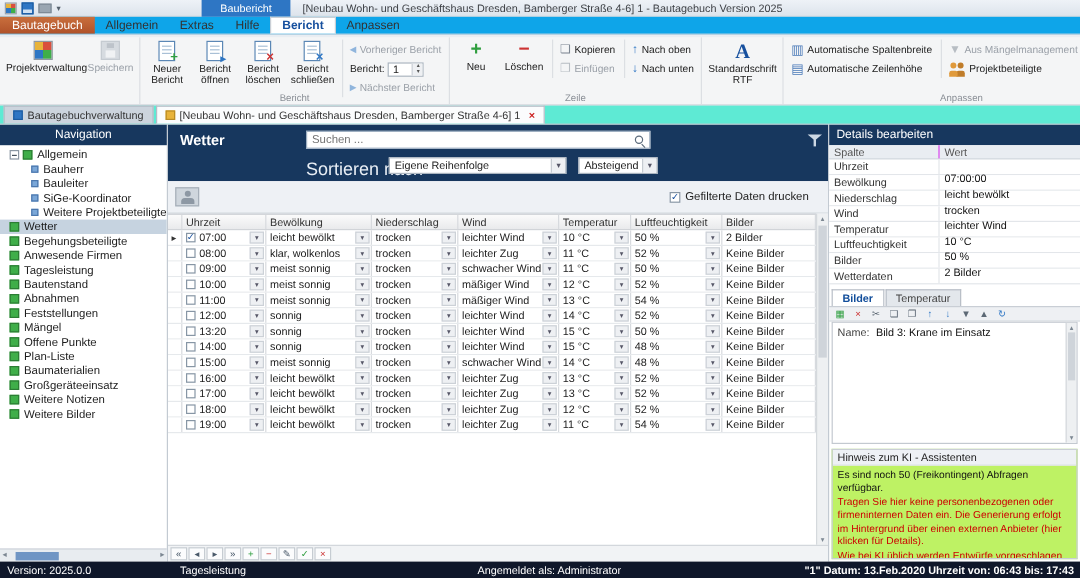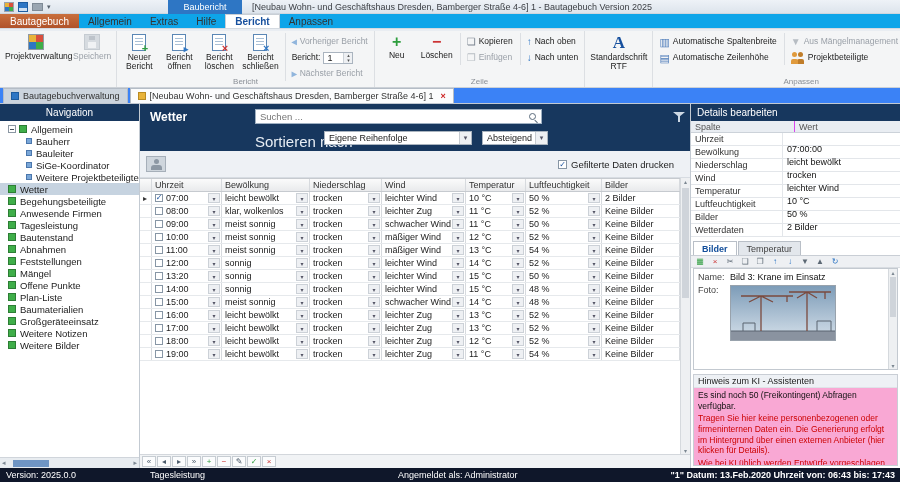--- a/index.html
+++ b/index.html
@@ -56,21 +56,21 @@
   .ic-gridcol{color:#4a79b8;font-size:11px;line-height:11px}
   .ic-people{width:14px;height:12px;position:relative}
   .ic-people::before{content:"";position:absolute;left:1px;top:0;width:5px;height:5px;border-radius:50%;background:#e09a3c;box-shadow:6px 0 0 #c07d2a}
   .ic-people::after{content:"";position:absolute;left:0;bottom:0;width:7px;height:5px;border-radius:2px 2px 0 0;background:#e09a3c;box-shadow:6px 0 0 #c07d2a}
   .spin{display:inline-flex;align-items:center;border:1px solid #aab4bf;background:#fff;height:12px;padding-left:3px}
   .spinval{width:16px;font-size:9px}
   .spinbtns{display:flex;flex-direction:column;width:9px;border-left:1px solid #ccd2d8;background:#eef0f3}
   .spinbtns i{font-style:normal;font-size:5px;line-height:5px;text-align:center;color:#555}
 
   
-  .doctabs{position:absolute;left:0;top:88px;width:900px;height:16px;background:#3b82f6;border-bottom:1px solid #c2c9d2;display:flex;align-items:flex-end;padding-left:3px;gap:2px}
+  .doctabs{position:absolute;left:0;top:88px;width:900px;height:16px;background:#5eead4;border-bottom:1px solid #c2c9d2;display:flex;align-items:flex-end;padding-left:3px;gap:2px}
   .dtabitem{height:15px;display:flex;align-items:center;gap:4px;padding:0 7px;background:#ccd4dd;border:1px solid #b4bcc6;border-bottom:none;font-size:9px;color:#333;white-space:nowrap}
   .dtabitem.active{background:#fbfcfd}
   .dtab-ico{width:8px;height:8px;background:#2e76c4;border:1px solid #1d5ca0}
   .dtab-ico.doc2{background:#e8b33a;border-color:#b98b24}
   .tab-close{color:#cc2222;font-weight:bold;font-size:9px;margin-left:3px}
 
   
   .nav-panel{position:absolute;left:0;top:104px;width:140px;bottom:14px;background:#fff;border-right:1px solid #c3cad2}
   .nav-header{height:17px;background:#17375e;color:#fff;display:flex;align-items:center;justify-content:center;font-size:10px}
   .nav-tree{position:absolute;top:19px;left:0;right:0;bottom:12px;overflow:hidden}
@@ -131,40 +131,40 @@
   .vscroll .thumb{position:absolute;left:1px;right:1px;top:10px;height:110px;background:#cfd4da}
   .pager{position:absolute;left:0;right:0;bottom:0;height:14px;background:#f1f3f5;border-top:1px solid #d3d7dc;display:flex;align-items:center;gap:1px;padding-left:2px}
   .pbtn{width:14px;height:11px;border:1px solid #c6ccd2;background:#fbfcfd;display:flex;align-items:center;justify-content:center;font-size:8px;color:#4a5a6a;line-height:1}
   .pbtn.green{color:#2e9e3e}.pbtn.red{color:#cc3333}
 
   
   .details-panel{position:absolute;left:690px;top:104px;right:0;bottom:14px;background:#fff;border-left:1px solid #c3cad2}
   .d-header{height:17px;background:#17375e;color:#fff;display:flex;align-items:center;padding-left:6px;font-size:10px}
   .pg-head{display:flex;height:12px;background:#e9edf2;border-bottom:1px solid #ccd2d9;font-size:9px;color:#555}
   .pg-head span{padding:0 4px;display:flex;align-items:center}
-  .pgn{width:104px;border-right:1px solid #d946ef}
+  .pgn{width:92px;border-right:1px solid #d946ef}
   .prow{display:flex;height:13px;border-bottom:1px solid #e3e6ea;background:#fff;font-size:9px}
   .pname{width:92px;padding:0 4px;border-right:1px solid #e3e6ea;color:#333;display:flex;align-items:center;overflow:hidden;white-space:nowrap}
   .pval{flex:1;padding:16px 4px;color:#111;display:flex;align-items:center;overflow:hidden;white-space:nowrap}
   .dtabs{position:absolute;top:137px;left:2px;display:flex;gap:1px}
   .dtab{height:14px;padding:0 8px;display:inline-flex;align-items:center;border:1px solid #b9bfc7;border-bottom:none;background:#e3e7ec;color:#444;font-size:9px}
   .dtab.active{background:#fff;color:#124e9b;font-weight:bold}
   .tbar{position:absolute;top:151px;left:0;right:0;height:13px;background:#eef0f3;border-top:1px solid #c9ced5;border-bottom:1px solid #d8dce1;display:flex;align-items:center;padding-left:2px;gap:1px}
   .ticon{width:14px;height:11px;display:inline-flex;align-items:center;justify-content:center;font-size:8px;line-height:1}
   .ticon.green{color:#2e9e3e}.ticon.red{color:#cc3333}.ticon.blue{color:#2e76c4}.ticon.gray{color:#5c6874}
   .img-box{position:absolute;top:164px;left:2px;right:2px;height:102px;background:#fff;border:1px solid #c3c9d0;font-size:9px;overflow:hidden}
   .ibrow{display:flex;padding:3px 12px 0 4px;gap:2px}
   .iblabel{width:30px;color:#444;flex:0 0 auto}
   .ibval{flex:1;overflow:hidden;white-space:nowrap;text-overflow:ellipsis;color:#111}
   .thumb-frame{width:106px;height:56px;border:1px solid #98a2ac;flex:0 0 auto;overflow:hidden}
   .ib-scroll{position:absolute;right:0;top:0;bottom:0;width:9px;background:#eef0f2;border-left:1px solid #d5d9dd}
   .ib-scroll::before{content:"▴";position:absolute;top:0;left:0;right:0;text-align:center;font-size:6px;color:#7c8792}
   .ib-scroll::after{content:"▾";position:absolute;bottom:0;left:0;right:0;text-align:center;font-size:6px;color:#7c8792}
   .ib-scroll .thumb{position:absolute;left:1px;right:1px;top:8px;height:40px;background:#cfd4da}
-  .ki-box{position:absolute;top:270px;left:2px;right:2px;bottom:2px;border:1px solid #c9ced5;background:#f9a8d4;overflow:hidden}
+  .ki-box{position:absolute;top:270px;left:2px;right:2px;bottom:2px;border:1px solid #c9ced5;background:#bef264;overflow:hidden}
   .ki-title{font-size:9px;color:#222;padding:1px 4px;background:#eef1f5;border-bottom:1px solid #dfe3e8}
   .ki-body{padding:2px 4px;font-size:8.5px;line-height:1.25;color:#111}
   .ki-warn{color:#cc0000;margin-top:2px}
 
   
   .statusbar{position:absolute;left:0;right:0;bottom:0;height:14px;background:#0f172a;color:#fff;font-size:9px}
   .sb{position:absolute;top:0;height:14px;display:flex;align-items:center;white-space:nowrap}
 </style>
 </head>
 <body>
@@ -901,42 +901,20 @@
     <span class="ticon gray">▼</span>
     <span class="ticon gray">▲</span>
     <span class="ticon blue">↻</span>
   </div>
 
   <div class="img-box">
     <div class="ibrow">
       <span class="iblabel">Name:</span>
       <span class="ibval">Bild 3: Krane im Einsatz</span>
     </div>
-    <div class="ibrow">
-      <span class="iblabel">Foto:</span>
-      <span class="thumb-frame">
-        <svg viewBox="0 0 106 56" width="106" height="56">
-          <defs>
-            <linearGradient id="sky" x1="0" y1="0" x2="0" y2="1">
-              <stop offset="0" stop-color="#7d9cb8"></stop>
-              <stop offset="1" stop-color="#d9e3ec"></stop>
-            </linearGradient>
-          </defs>
-          <rect width="106" height="56" fill="url(#sky)"></rect>
-          <rect y="45" width="106" height="11" fill="#8a93a0"></rect>
-          <g stroke="#5a6470" stroke-width="1" fill="none">
-            <path d="M0 45 h106 M12 45 V37 h12 V45 M86 45 V35 h14 V45"></path>
-          </g>
-          <g stroke="#7b4a3e" stroke-width="1.3" fill="none">
-            <path d="M30 45 V10 M10 10 H62 M30 10 L18 16 M30 10 L42 16 M56 10 V16"></path>
-            <path d="M76 45 V6 M58 6 H100 M76 6 L66 12 M76 6 L86 12 M94 6 V13"></path>
-          </g>
-        </svg>
-      </span>
-    </div>
     <div class="ib-scroll">
       <div class="thumb"></div>
     </div>
   </div>
 
   <div class="ki-box">
     <div class="ki-title">Hinweis zum KI - Assistenten</div>
     <div class="ki-body">
       <div>Es sind noch 50 (Freikontingent) Abfragen verfügbar.</div>
       <div class="ki-warn">Tragen Sie hier keine personenbezogenen oder firmeninternen Daten ein. Die Generierung erfolgt im Hintergrund über einen externen Anbieter (hier klicken für Details).</div>

